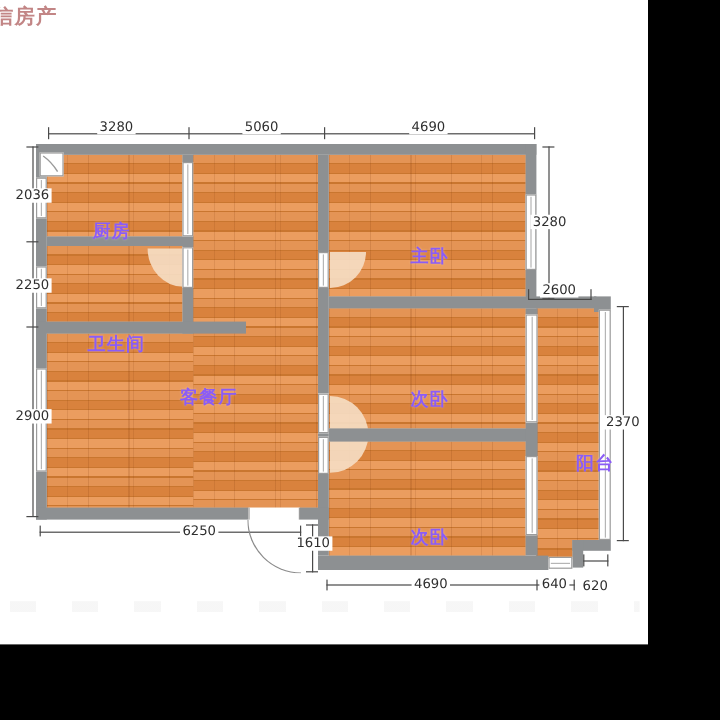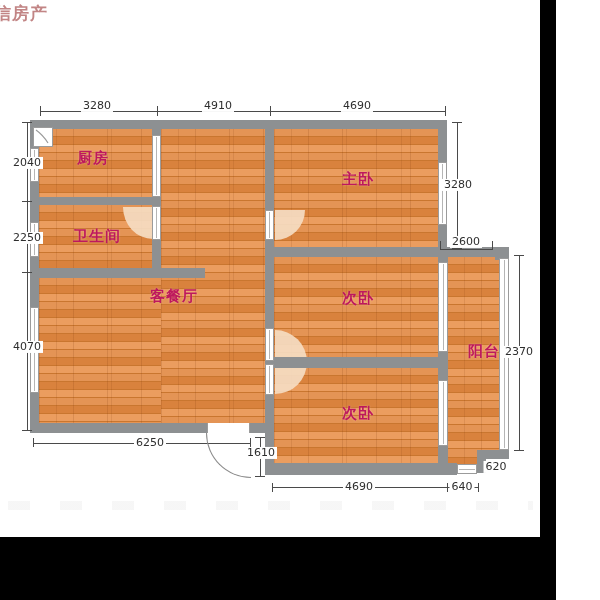--- a/index.html
+++ b/index.html
@@ -1,36 +1,36 @@
 <!DOCTYPE html>
 <html><head>
 <meta charset="utf-8">
 <style>
   html,body{margin:0;padding:0;background:#fff;}
-  #stage{position:relative;width:556px;height:600px;background:#ffffff;overflow:hidden;
+  #stage{position:relative;width:600px;height:600px;background:#ffffff;overflow:hidden;
          font-family:"DejaVu Sans",sans-serif;}
   .wall{position:absolute;background:#8d9092;}
   .wood{position:absolute;background-color:#dd8a47;
     background-image:
       repeating-linear-gradient(90deg, rgba(120,52,8,.16) 0 1px, transparent 1px 34px),
       repeating-linear-gradient(90deg, transparent 0 17px, rgba(120,52,8,.13) 17px 18px, transparent 18px 55px),
       repeating-linear-gradient(180deg, #e49455 0 7px, #c9762f 7px 8px, #d9823d 8px 15px, #c9762f 15px 16px, #eb9d5f 16px 23px, #c9762f 23px 24px);}
   .win{position:absolute;background:#fff;border:1px solid #9b9b9b;box-sizing:border-box;}
   .win-mid-v{position:absolute;top:1px;bottom:1px;left:50%;width:1px;margin-left:-0.5px;background:#b5b5b5;}
   .win-mid-h{position:absolute;left:1px;right:1px;top:50%;height:1px;margin-top:-0.5px;background:#b5b5b5;}
   .disc{position:absolute;background:#f5dcc2;opacity:.92;}
   .gap{position:absolute;background:#fff;border-left:1px solid #9b9b9b;border-right:1px solid #9b9b9b;box-sizing:border-box;}
   .entry-arc{position:absolute;left:206px;top:433px;width:45px;height:45px;box-sizing:border-box;
     border-left:1px solid #8a8a8a;border-bottom:1px solid #8a8a8a;border-bottom-left-radius:100% 100%;}
   .dimline{position:absolute;background:#4a4a4a;}
   .tick{position:absolute;background:#4a4a4a;}
   .dim{position:absolute;transform:translate(-50%,-50%);font-size:11px;color:#2e2e2e;
        background:#fff;padding:0 2px;white-space:nowrap;line-height:1.1;}
   .room-label{position:absolute;transform:translate(-50%,-50%);font-size:15px;font-weight:bold;
-       color:#be185d;letter-spacing:1px;white-space:nowrap;text-shadow:0 0 2px rgba(255,255,255,.35);}
+       color:#8b5cf6;letter-spacing:1px;white-space:nowrap;text-shadow:0 0 2px rgba(255,255,255,.35);margin-top:35px;}
   .watermark{position:absolute;left:-6px;top:2px;font-size:17px;font-weight:bold;color:#c28585;
        letter-spacing:1px;white-space:nowrap;}
   .corner-box{position:absolute;left:33px;top:127px;width:20px;height:20px;background:#fff;
        border:1px solid #9b9b9b;box-sizing:border-box;}
   .faint-strip{position:absolute;left:8px;top:501px;width:525px;height:9px;opacity:.5;
        background:repeating-linear-gradient(90deg, rgba(135,135,135,.14) 0 22px, transparent 22px 52px);}
   .bar{position:absolute;background:#000;}
 </style>
 </head>
 <body>
@@ -151,39 +151,39 @@
 
   <div class="entry-arc"></div>
 
   <div class="corner-box">
     <svg width="18" height="18" viewBox="0 0 18 18">
       <path d="M2,2 Q9,7 14,15" fill="none" stroke="#9b9b9b" stroke-width="1.2"></path>
     </svg>
   </div>
 
   <div class="room-label" style="left:93px;top:158px">厨房</div>
-  <div class="room-label" style="left:97px;top:236px">卫生间</div>
+  <div class="room-label" style="left:97px;top:252px">卫生间</div>
   <div class="room-label" style="left:174px;top:296px">客餐厅</div>
   <div class="room-label" style="left:358px;top:179px">主卧</div>
   <div class="room-label" style="left:358px;top:298px">次卧</div>
   <div class="room-label" style="left:358px;top:413px">次卧</div>
-  <div class="room-label" style="left:484px;top:351px">阳台</div>
+  <div class="room-label" style="left:496px;top:351px">阳台</div>
 
   <div class="dim" style="left:97px;top:106px">3280</div>
-  <div class="dim" style="left:218px;top:106px">4910</div>
+  <div class="dim" style="left:218px;top:106px">5060</div>
   <div class="dim" style="left:357px;top:106px">4690</div>
-  <div class="dim" style="left:27px;top:163px">2040</div>
+  <div class="dim" style="left:27px;top:163px">2036</div>
   <div class="dim" style="left:27px;top:238px">2250</div>
-  <div class="dim" style="left:27px;top:347px">4070</div>
+  <div class="dim" style="left:27px;top:347px">2900</div>
   <div class="dim" style="left:458px;top:185px">3280</div>
   <div class="dim" style="left:466px;top:242px">2600</div>
   <div class="dim" style="left:519px;top:352px">2370</div>
-  <div class="dim" style="left:150px;top:443px">6250</div>
+  <div class="dim" style="left:166px;top:443px">6250</div>
   <div class="dim" style="left:261px;top:453px">1610</div>
   <div class="dim" style="left:359px;top:487px">4690</div>
   <div class="dim" style="left:462px;top:487px">640</div>
-  <div class="dim" style="left:496px;top:467px">620</div>
+  <div class="dim" style="left:496px;top:489px">620</div>
 
   <div class="faint-strip"></div>
 
   <div class="bar" style="left:540px;top:0;width:60px;height:600px"></div>
   <div class="bar" style="left:0;top:537px;width:600px;height:63px"></div>
 </div>
 
 </body></html>

